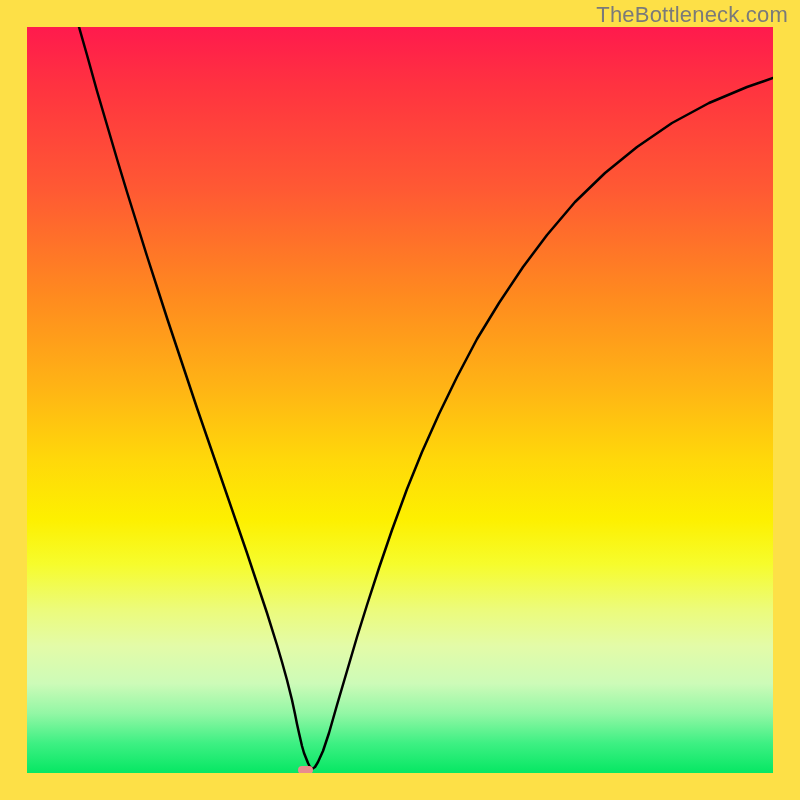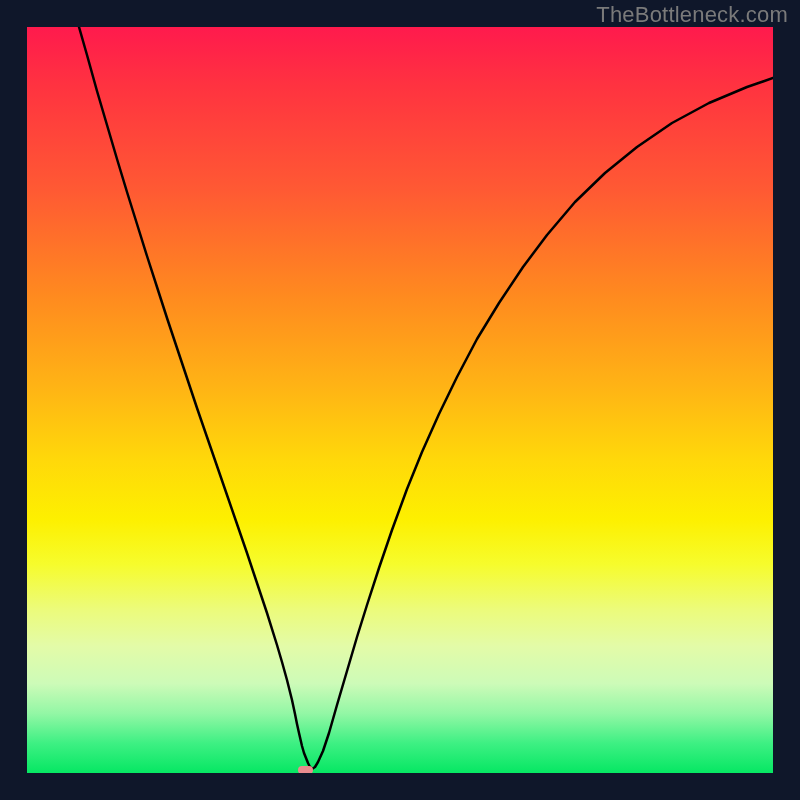--- a/index.html
+++ b/index.html
@@ -1,20 +1,20 @@
 <!DOCTYPE html>
 <html><head>
 <meta charset="utf-8">
 <style>
   * { margin: 0; padding: 0; box-sizing: border-box; }
   html, body { width: 800px; height: 800px; overflow: hidden; background: #000; }
   .frame {
     width: 800px;
     height: 800px;
-    background: #0f172a;
+    background: #fde047;
     position: relative;
   }
   .watermark {
     position: absolute;
     top: 2px;
     right: 12px;
     color: #7a7a7a;
     font-family: Arial, Helvetica, sans-serif;
     font-size: 22px;
     letter-spacing: 0.2px;

